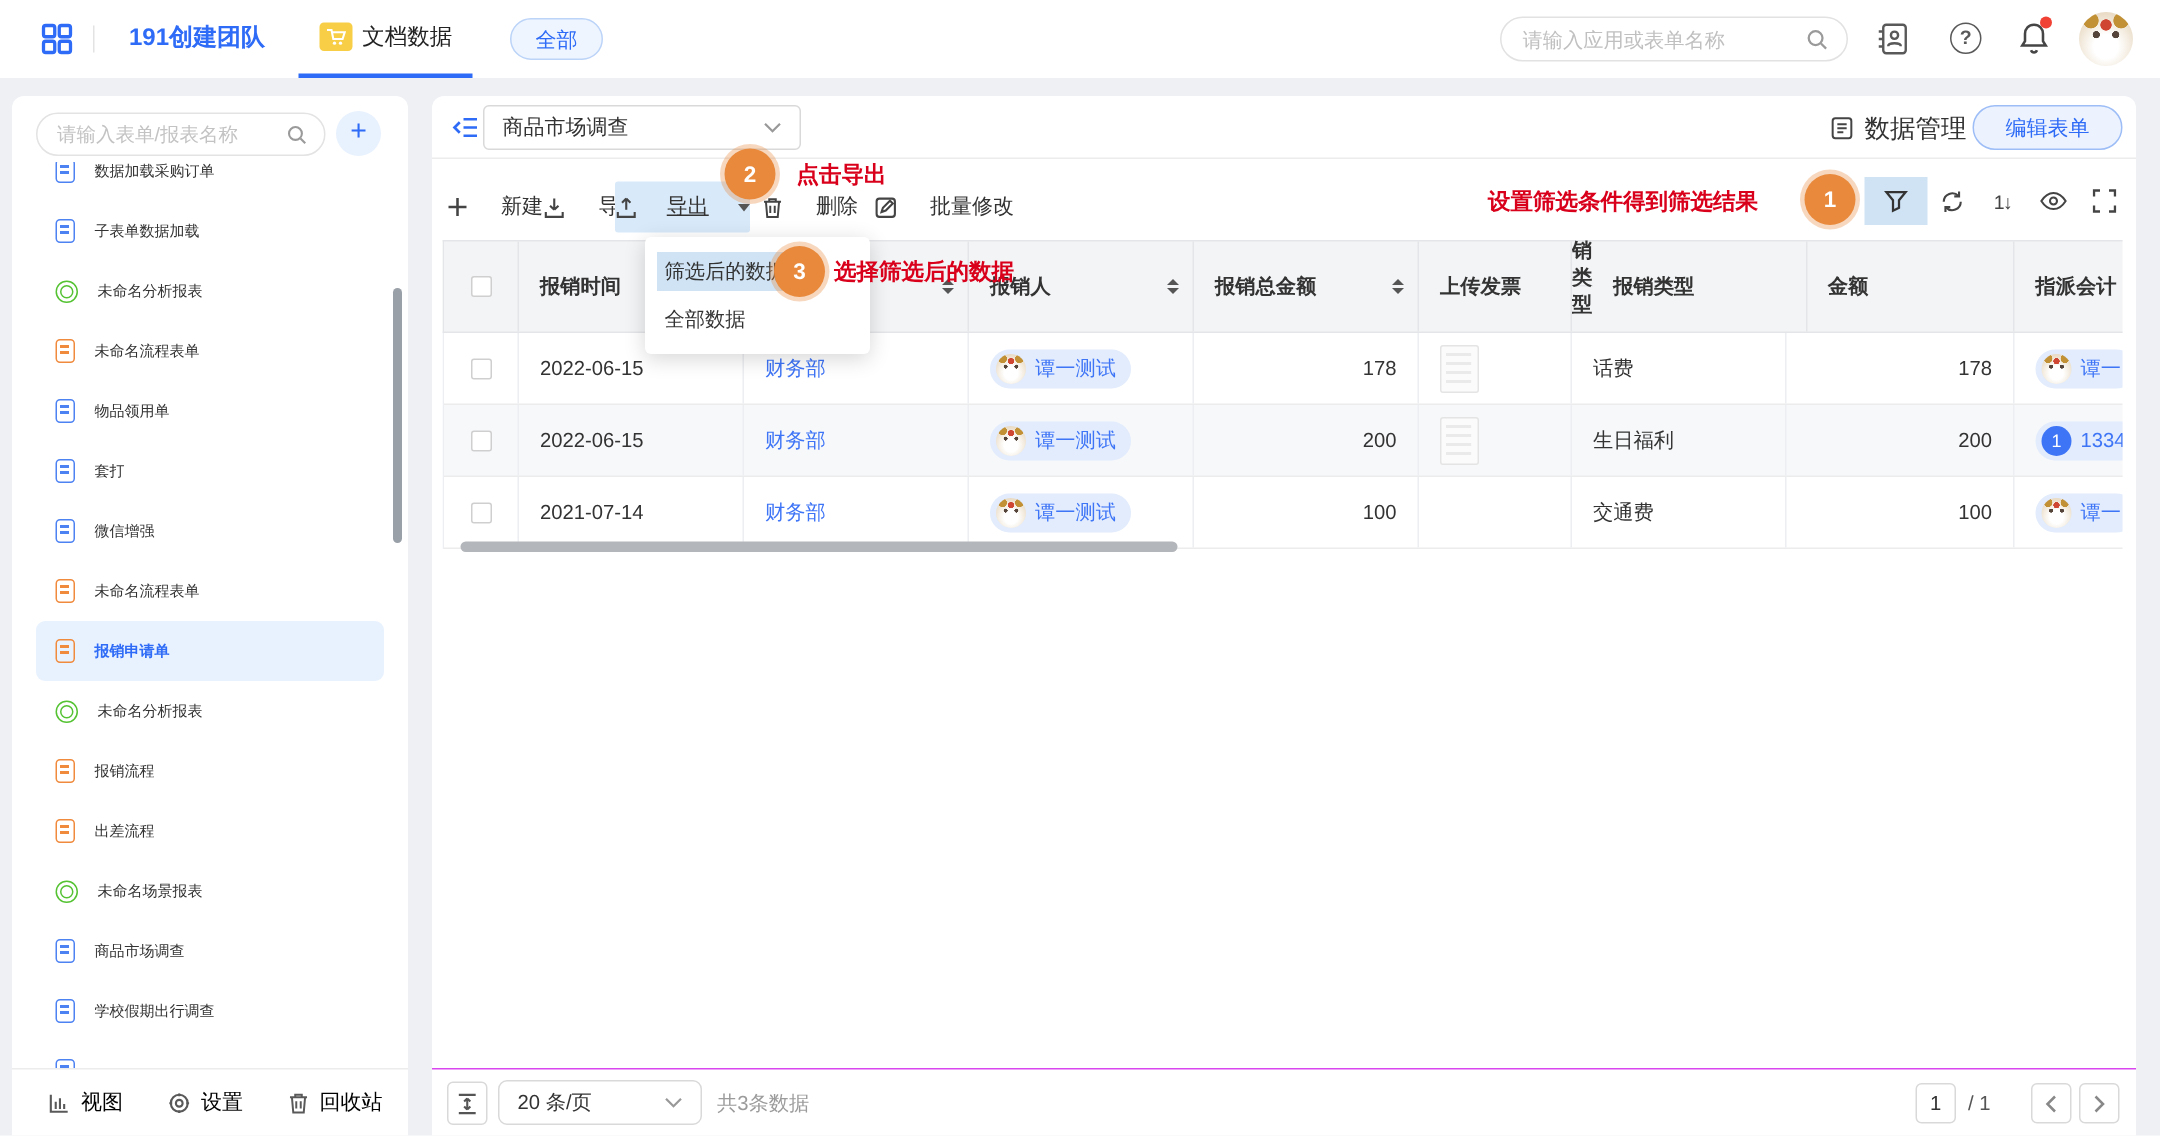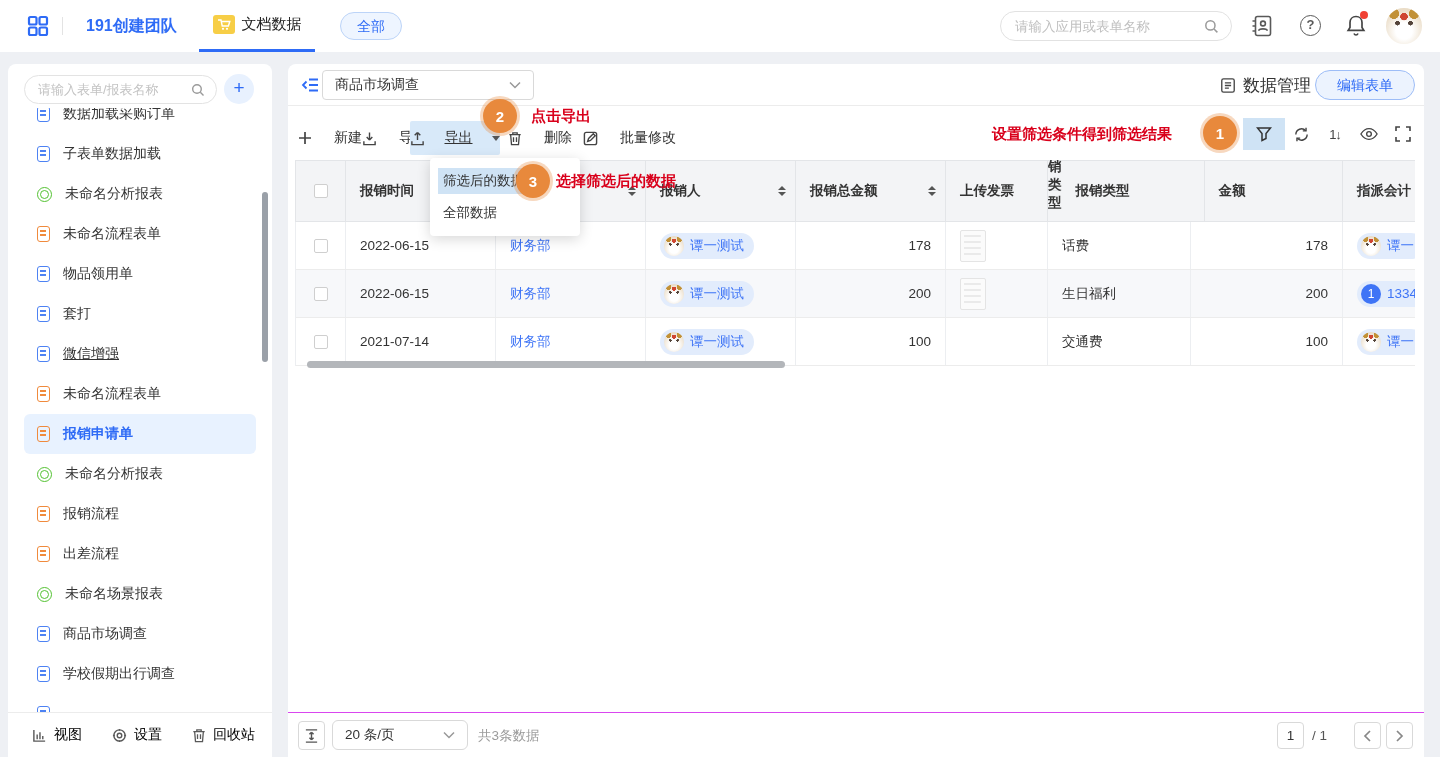--- a/index.html
+++ b/index.html
@@ -44,21 +44,21 @@
   .avatar-main { position:absolute; left:1386px; top:8px; width:36px; height:36px; }
 
   
   .sidebar { position:absolute; left:8px; top:64px; width:264px; bottom:0; background:#fff; border-radius:8px 8px 0 0; z-index:10; }
   .sb-search { position:absolute; left:16px; top:11px; width:193px; height:29px; border:1px solid #e3e3e3; border-radius:15px; }
   .sb-search input { position:absolute; left:13px; top:1px; width:150px; height:25px; border:none; outline:none; font-size:13px; background:transparent; color:#555; font-family:inherit; }
   .sb-search input::placeholder { color:#c3c3c3; }
   .sb-search .mag { position:absolute; right:11px; top:7px; }
   .sb-plus { position:absolute; left:216px; top:10px; width:30px; height:30px; border-radius:50%; background:#e8f1fe; color:var(--accent); font-size:19px; text-align:center; line-height:28px; }
   .sb-list { position:absolute; left:0; right:0; top:44px; bottom:45px; overflow:hidden; }
-  .sd-item { position:absolute; left:16px; width:232px; height:40px; display:flex; align-items:center; gap:13px; padding-left:13px; border-radius:6px; font-size:14px; color:#333; }
+  .sd-item { position:absolute; left:16px; width:232px; height:40px; display:flex; align-items:center; gap:13px; padding-left:13px; border-radius:6px; font-size:10px; color:#333; }
   .sd-item.sel { background:var(--selbg); color:var(--accent); font-weight:bold; }
   .fic { flex:0 0 auto; }
   .doc-ic { width:13px; height:16px; border:1.7px solid #4d82f3; border-radius:3px; position:relative; }
   .doc-ic::after { content:""; position:absolute; left:1.5px; top:3px; width:6px; height:1.7px; background:#4d82f3; box-shadow:0 4px 0 #4d82f3; }
   .doc-ic.org { border-color:#f08a3c; } .doc-ic.org::after { background:#f08a3c; box-shadow:0 4px 0 #f08a3c; }
   .rep-ic { width:15px; height:15px; border:1.8px solid #54c232; border-radius:50%; position:relative; }
   .rep-ic::after { content:""; position:absolute; left:2.2px; top:2.2px; width:7px; height:7px; border:1.8px solid #54c232; border-radius:50%; }
   .sb-thumb { position:absolute; left:254px; top:128px; width:6px; height:170px; border-radius:3px; background:#9aa0a8; }
   .sb-footer { position:absolute; left:0; right:0; bottom:0; height:45px; border-top:1px solid #ececec; background:#fff; display:flex; align-items:center; padding-left:24px; gap:30px; z-index:5; }
   .sb-foot-item { display:flex; align-items:center; gap:7px; color:#000000; font-size:14px; }
@@ -219,21 +219,21 @@
         <span>未命名流程表单</span>
       </div>
       <div class="sd-item" style="top: 146px;">
         <span class="fic doc-ic"></span>
         <span>物品领用单</span>
       </div>
       <div class="sd-item" style="top: 186px;">
         <span class="fic doc-ic"></span>
         <span>套打</span>
       </div>
-      <div class="sd-item" style="top: 226px; text-decoration: underline;">
+      <div class="sd-item" style="top: 226px;">
         <span class="fic doc-ic"></span>
         <span>微信增强</span>
       </div>
       <div class="sd-item" style="top: 266px;">
         <span class="fic doc-ic org"></span>
         <span>未命名流程表单</span>
       </div>
       <div class="sd-item sel" style="top: 306px;">
         <span class="fic doc-ic org"></span>
         <span>报销申请单</span>

